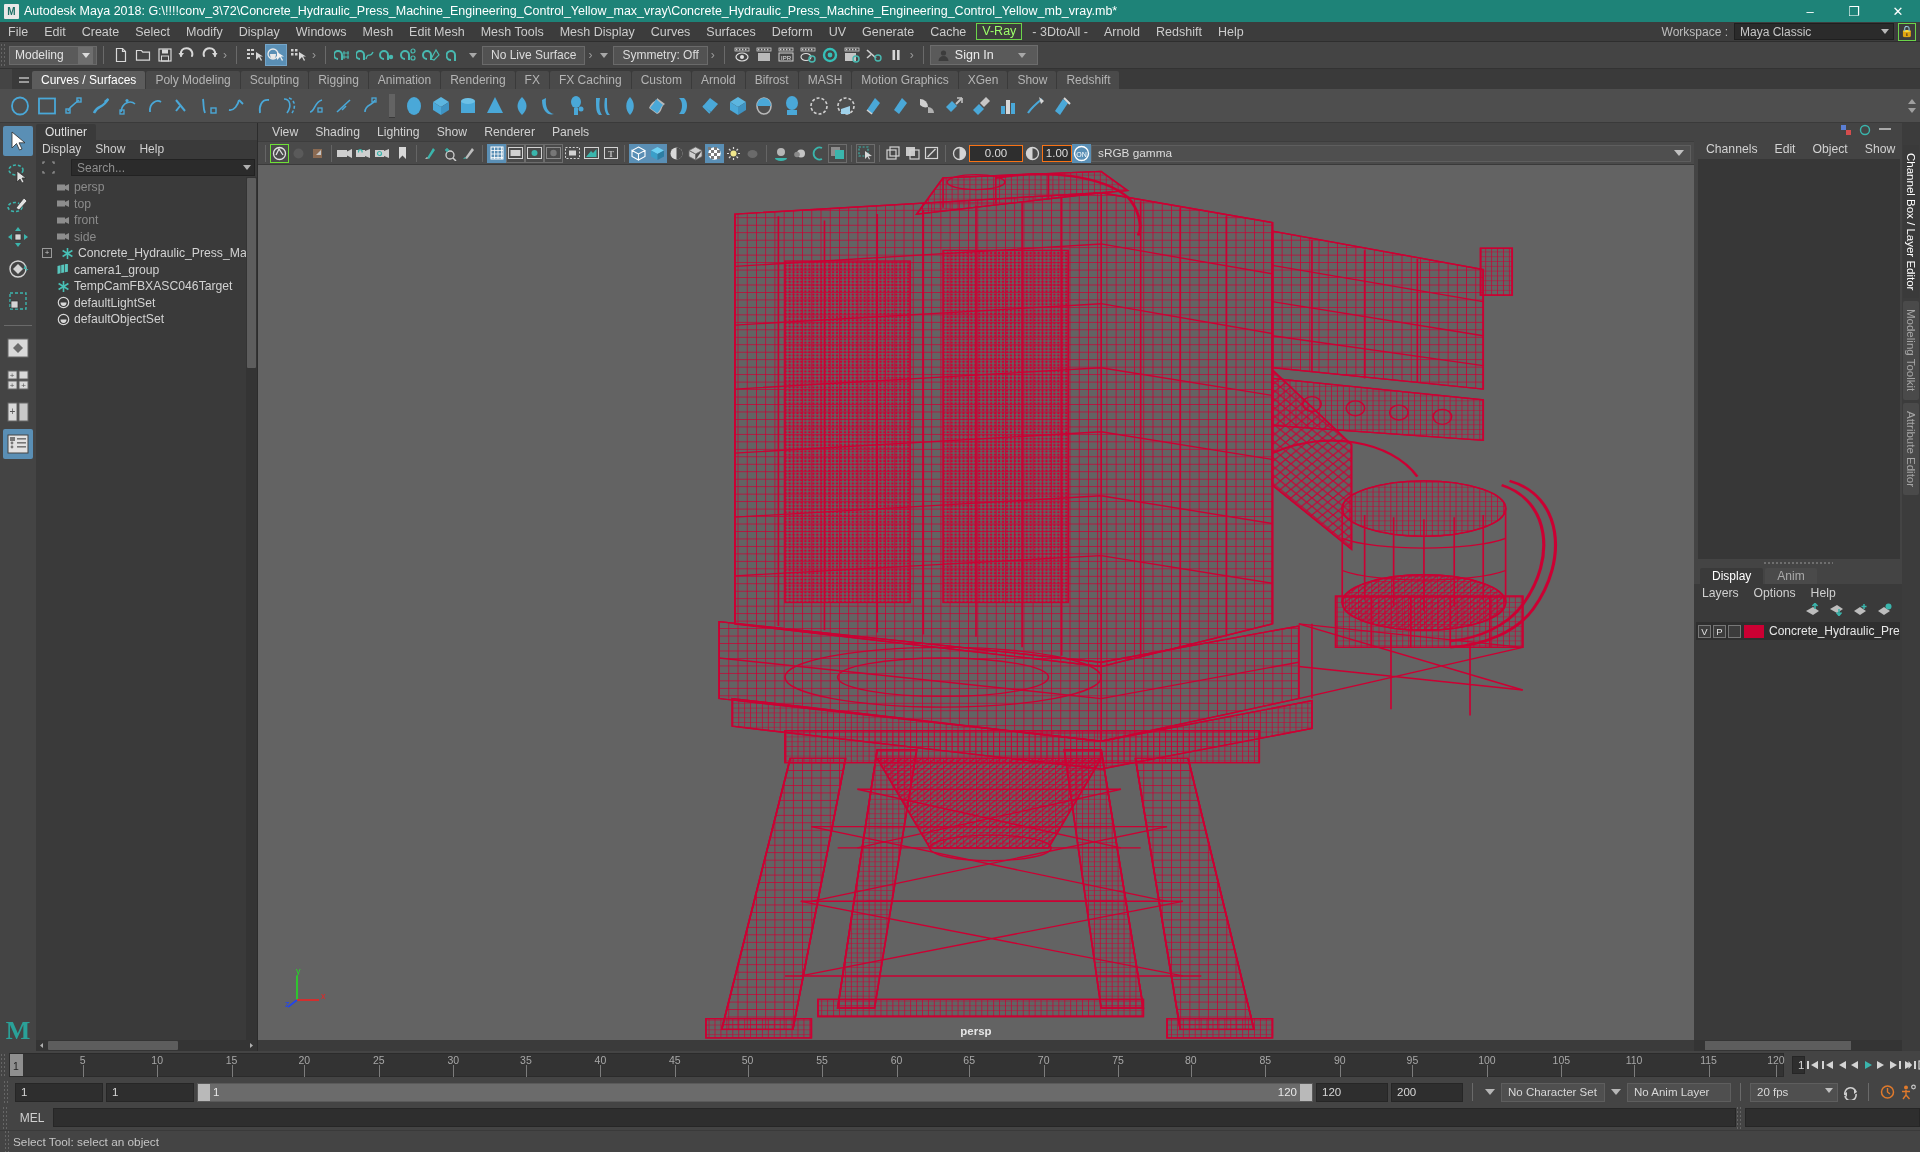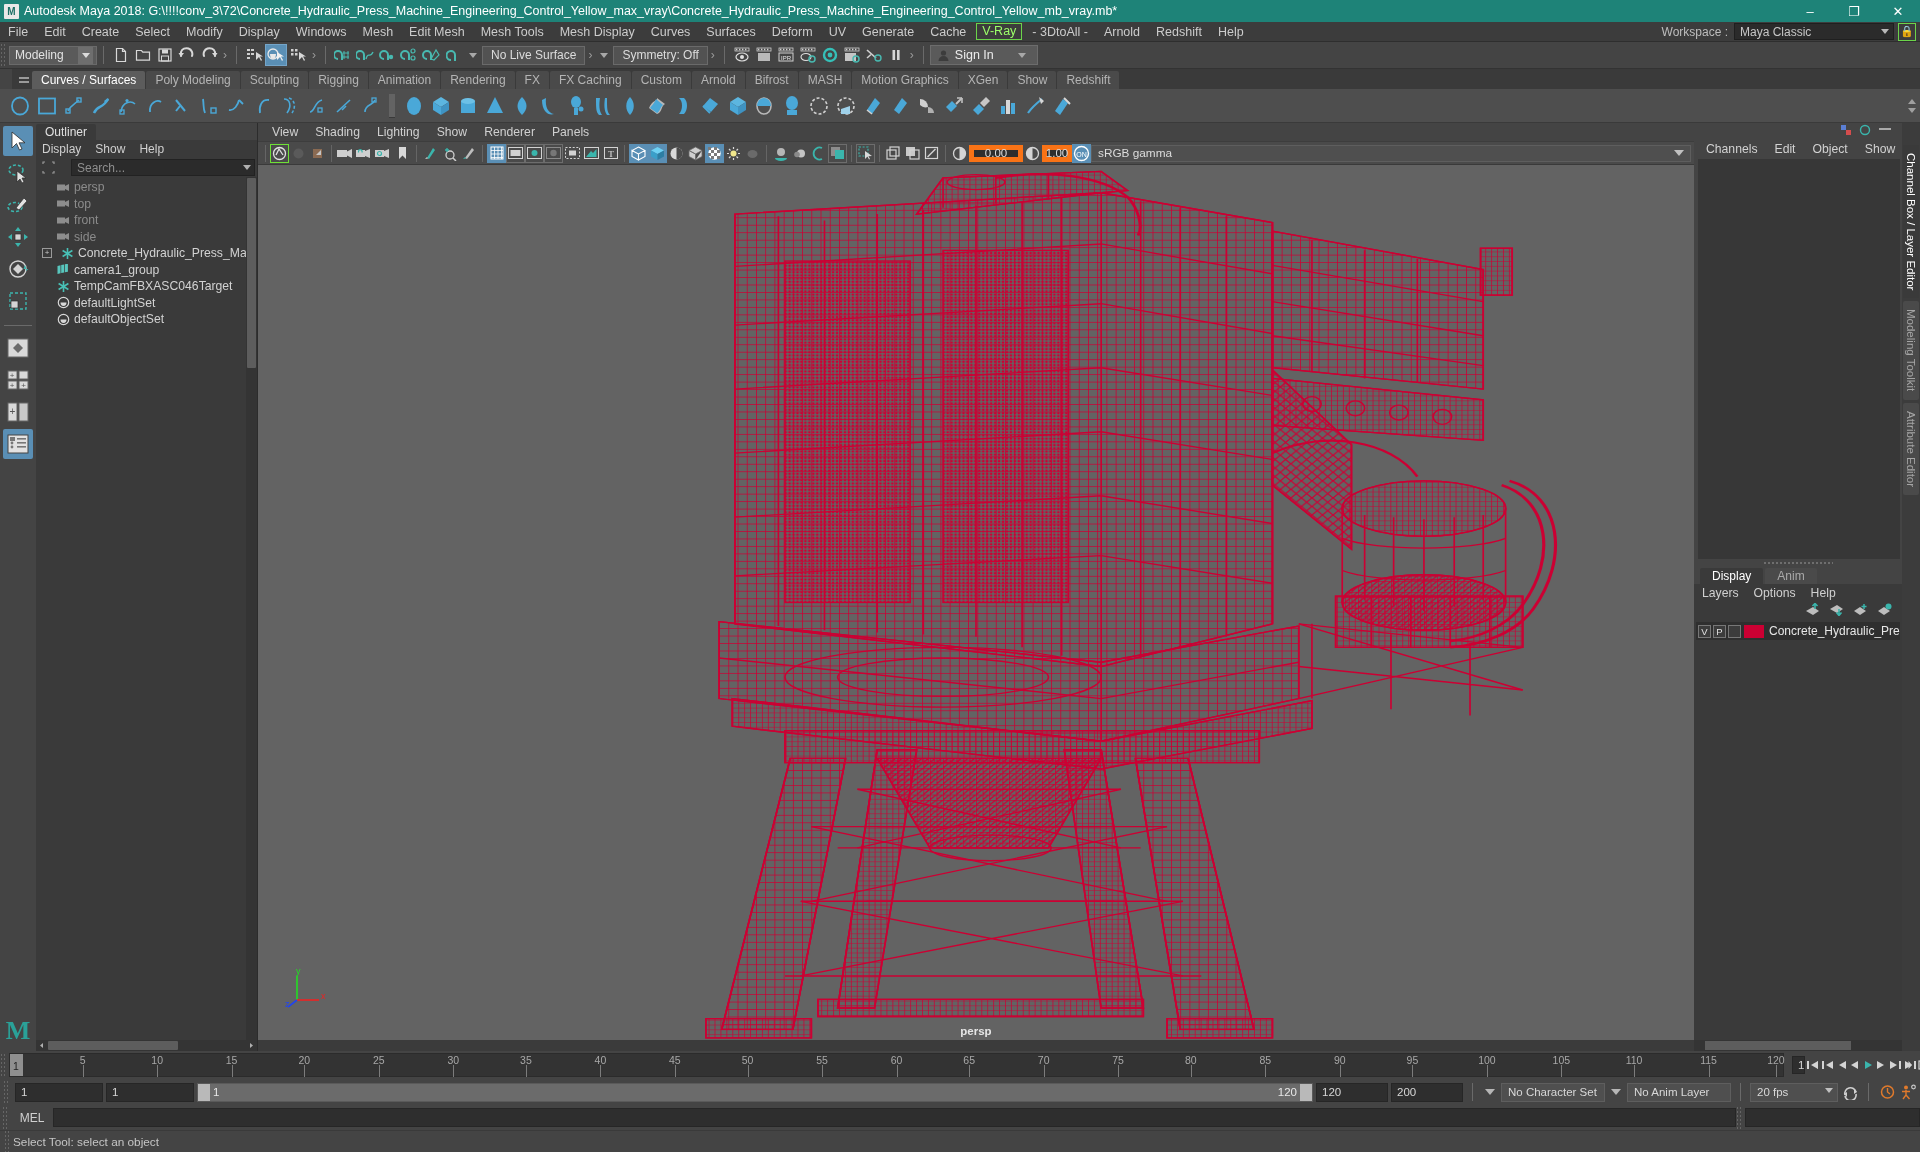--- a/index.html
+++ b/index.html
@@ -144,21 +144,21 @@
   .outliner .oscroll-h .ar{position:absolute;top:0;width:11px;height:11px;display:flex;align-items:center;justify-content:center;}
 
   
   .vpwrap { flex:1 1 auto; display:flex; flex-direction:column; min-width:0; background:#444;}
   .vpmenu{height:18px;flex:0 0 18px;display:flex;align-items:center;background:#444;padding-left:14px;gap:17px;font-size:12.2px;color:#d0d0d0;}
   .vptools{height:24px;flex:0 0 24px;background:#4a4a4a;display:flex;align-items:center;padding:0 3px;border-top:1px solid #3d3d3d;border-bottom:1px solid #3a3a3a;}
   .vptools .vb{width:19px;height:19px;flex:0 0 19px;display:flex;align-items:center;justify-content:center;}
   .vptools .vb.on{background:#5a8fb5;}
   .vptools .vb.box{border:1px solid #6d6d6d;}
   .vptools .vsep{width:1px;height:17px;background:#656565;margin:0 4px;flex:0 0 1px;}
-  .vptools .numbox{height:17px;background:#2e2e2e;border:5px solid #f97316;color:#dcdcdc;font-size:11.5px;display:flex;align-items:center;justify-content:center;}
+  .vptools .numbox{height:17px;background:#2e2e2e;border:1px solid #f97316;color:#dcdcdc;font-size:11.5px;display:flex;align-items:center;justify-content:center;}
   .vptools .gammabox{height:17px;background:#4f4f4f;border:1px solid #5e5e5e;color:#dcdcdc;font-size:11.8px;display:flex;align-items:center;padding-left:6px;flex:1 1 auto;position:relative;}
   .vptools .gammabox .arr{position:absolute;right:6px;width:0;height:0;border-left:5px solid transparent;border-right:5px solid transparent;border-top:6px solid #c0c0c0;}
   .viewport{flex:1 1 auto;background:#636363;position:relative;overflow:hidden;}
   .vp-label{position:absolute;bottom:3px;left:0;right:0;text-align:center;font-size:11.5px;color:#e6e6e6;font-weight:bold;}
   .axis{position:absolute;left:27px;bottom:28px;width:46px;height:46px;}
   .vp-bottombar{height:11px;flex:0 0 11px;background:#3b3b3b;}
 
   
   .rightpanel{width:208px;flex:0 0 208px;background:#444;display:flex;flex-direction:column;}
   .rp-iconrow{height:16px;flex:0 0 16px;display:flex;align-items:center;justify-content:flex-end;gap:7px;padding-right:10px;}

